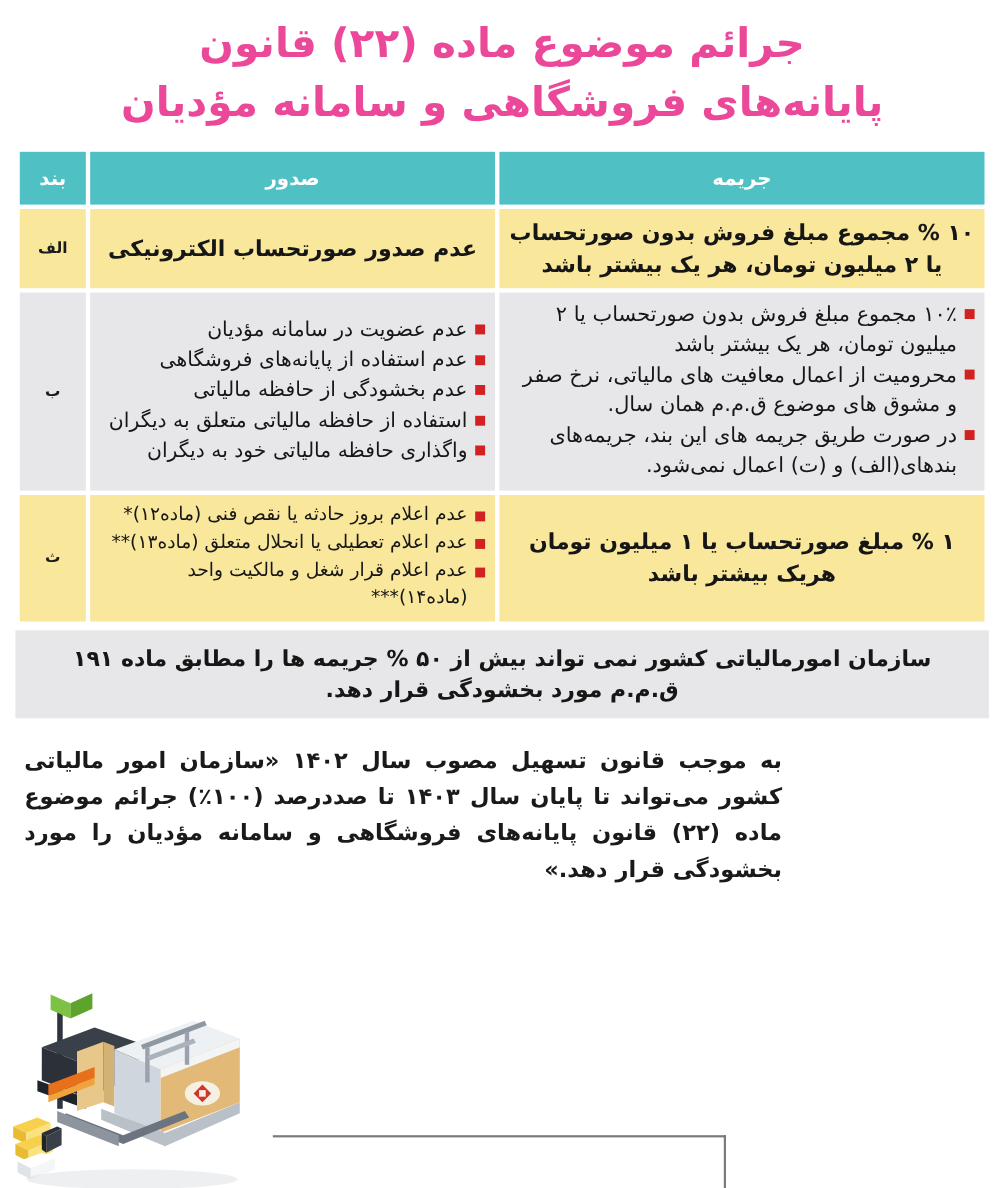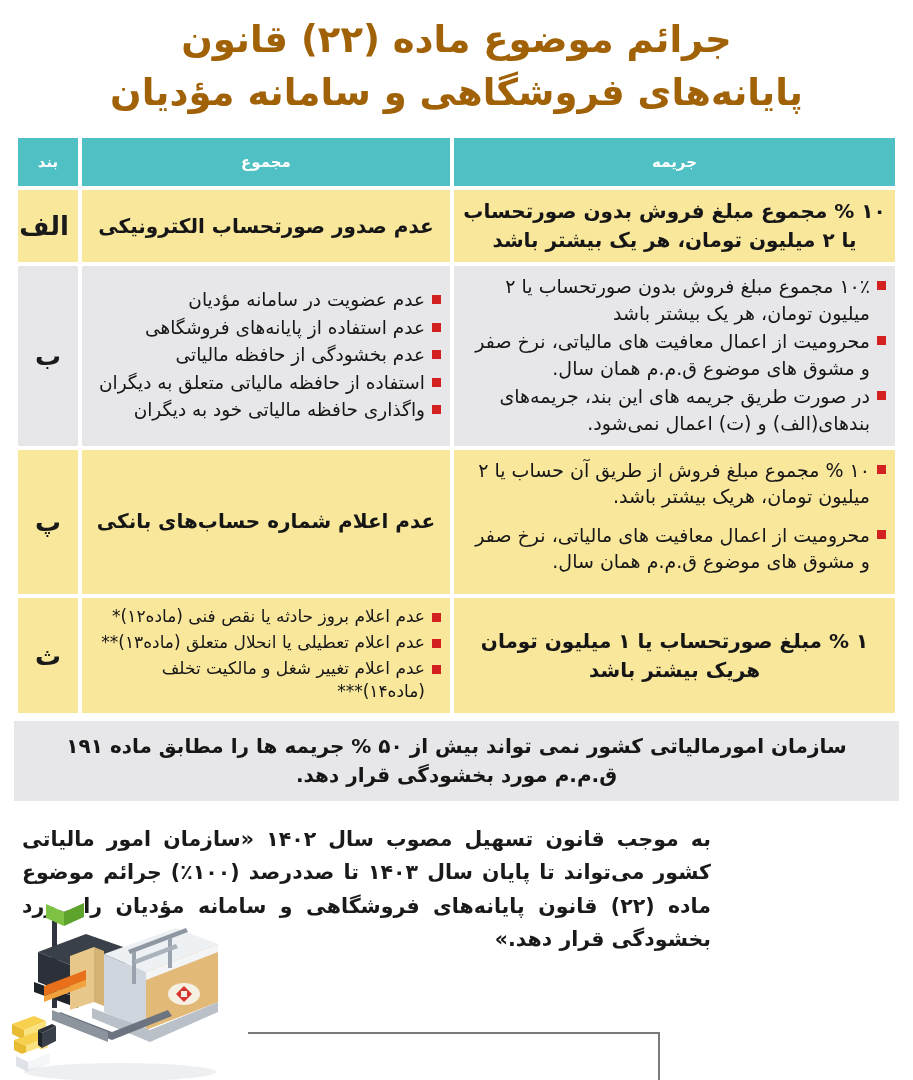--- a/index.html
+++ b/index.html
@@ -18,21 +18,21 @@
   }
 
   
   .title-block {
     padding: 14px 30px 6px 30px;
     text-align: center;
   }
   .title-line {
     font-size: 37px;
     font-weight: bold;
-    color: #a16207;
+    color: #ec4899;
     line-height: 1.42;
     letter-spacing: -0.5px;
     white-space: nowrap;
   }
   .title-line.l2 { font-size: 37px; }
 
   
   .table-wrap {
     margin: 9px 14px 0 14px;
     border-collapse: separate;
@@ -48,33 +48,33 @@
     vertical-align: middle;
     padding: 7px 9px;
   }
   .col-band  { width: 60px; }
   .col-viol  { width: 368px; }
   .col-pen   { width: auto; }
 
   thead th {
     background: #4fc0c3;
     color: #ffffff;
-    font-size: 15px;
+    font-size: 18px;
     font-weight: bold;
     text-align: center;
     height: 34px;
     padding: 4px 6px;
   }
 
   tr.row-yellow td { background: #f9e79c; }
   tr.row-gray   td { background: #e7e7e9; }
 
   td.band {
     text-align: center;
-    font-size: 26px;
+    font-size: 14px;
     font-weight: bold;
     color: #1a1a1a;
   }
   td.cell-text {
     font-size: 20px;
     color: #161616;
     line-height: 1.45;
     text-align: center;
     font-weight: bold;
   }
@@ -165,21 +165,21 @@
 <div class="table-wrap">
   <table class="penalty-table">
     <colgroup>
       <col class="col-pen">
       <col class="col-viol">
       <col class="col-band">
     </colgroup>
     <thead>
       <tr>
         <th>جریمه</th>
-        <th>مجموع</th>
+        <th>صدور</th>
         <th>بند</th>
       </tr>
     </thead>
     <tbody>
 
       <tr class="row-yellow">
         <td class="cell-text">۱۰ % مجموع مبلغ فروش بدون صورتحساب یا ۲ میلیون تومان، هر یک بیشتر باشد</td>
         <td class="cell-text">عدم صدور صورتحساب الکترونیکی</td>
         <td class="band">الف</td>
       </tr>
@@ -197,39 +197,29 @@
             <li>عدم عضویت در سامانه مؤدیان</li>
             <li>عدم استفاده از پایانه‌های فروشگاهی</li>
             <li>عدم بخشودگی از  حافظه مالیاتی</li>
             <li>استفاده از حافظه مالیاتی متعلق به دیگران</li>
             <li>واگذاری حافظه مالیاتی خود به دیگران</li>
           </ul>
         </td>
         <td class="band">ب</td>
       </tr>
 
-      <tr class="row-yellow">
-        <td>
-          <ul class="bullets loose">
-            <li>۱۰ % مجموع مبلغ فروش از طریق آن حساب یا ۲ میلیون تومان، هریک بیشتر باشد.</li>
-            <li>محرومیت از اعمال معافیت های مالیاتی، نرخ صفر و مشوق های موضوع ق.م.م همان سال.</li>
-          </ul>
-        </td>
-        <td class="cell-text">عدم اعلام شماره حساب‌های بانکی</td>
-        <td class="band">پ</td>
-      </tr>
 
 
       <tr class="row-yellow">
         <td class="cell-text">۱ % مبلغ صورتحساب یا ۱ میلیون تومان هریک بیشتر باشد</td>
         <td>
           <ul class="bullets xtight">
             <li>عدم اعلام بروز حادثه یا نقص فنی (ماده۱۲)*</li>
             <li>عدم اعلام تعطیلی یا انحلال متعلق (ماده۱۳)**</li>
-            <li>عدم اعلام تغییر شغل و مالکیت تخلف (ماده۱۴)***</li>
+            <li>عدم اعلام قرار شغل و مالکیت واحد (ماده۱۴)***</li>
           </ul>
         </td>
         <td class="band">ث</td>
       </tr>
 
     </tbody>
   </table>
 </div>
 
 <div class="note-strip">سازمان امورمالیاتی کشور نمی تواند بیش از ۵۰ % جریمه ها را مطابق ماده ۱۹۱ ق.م.م مورد بخشودگی قرار دهد.</div>

